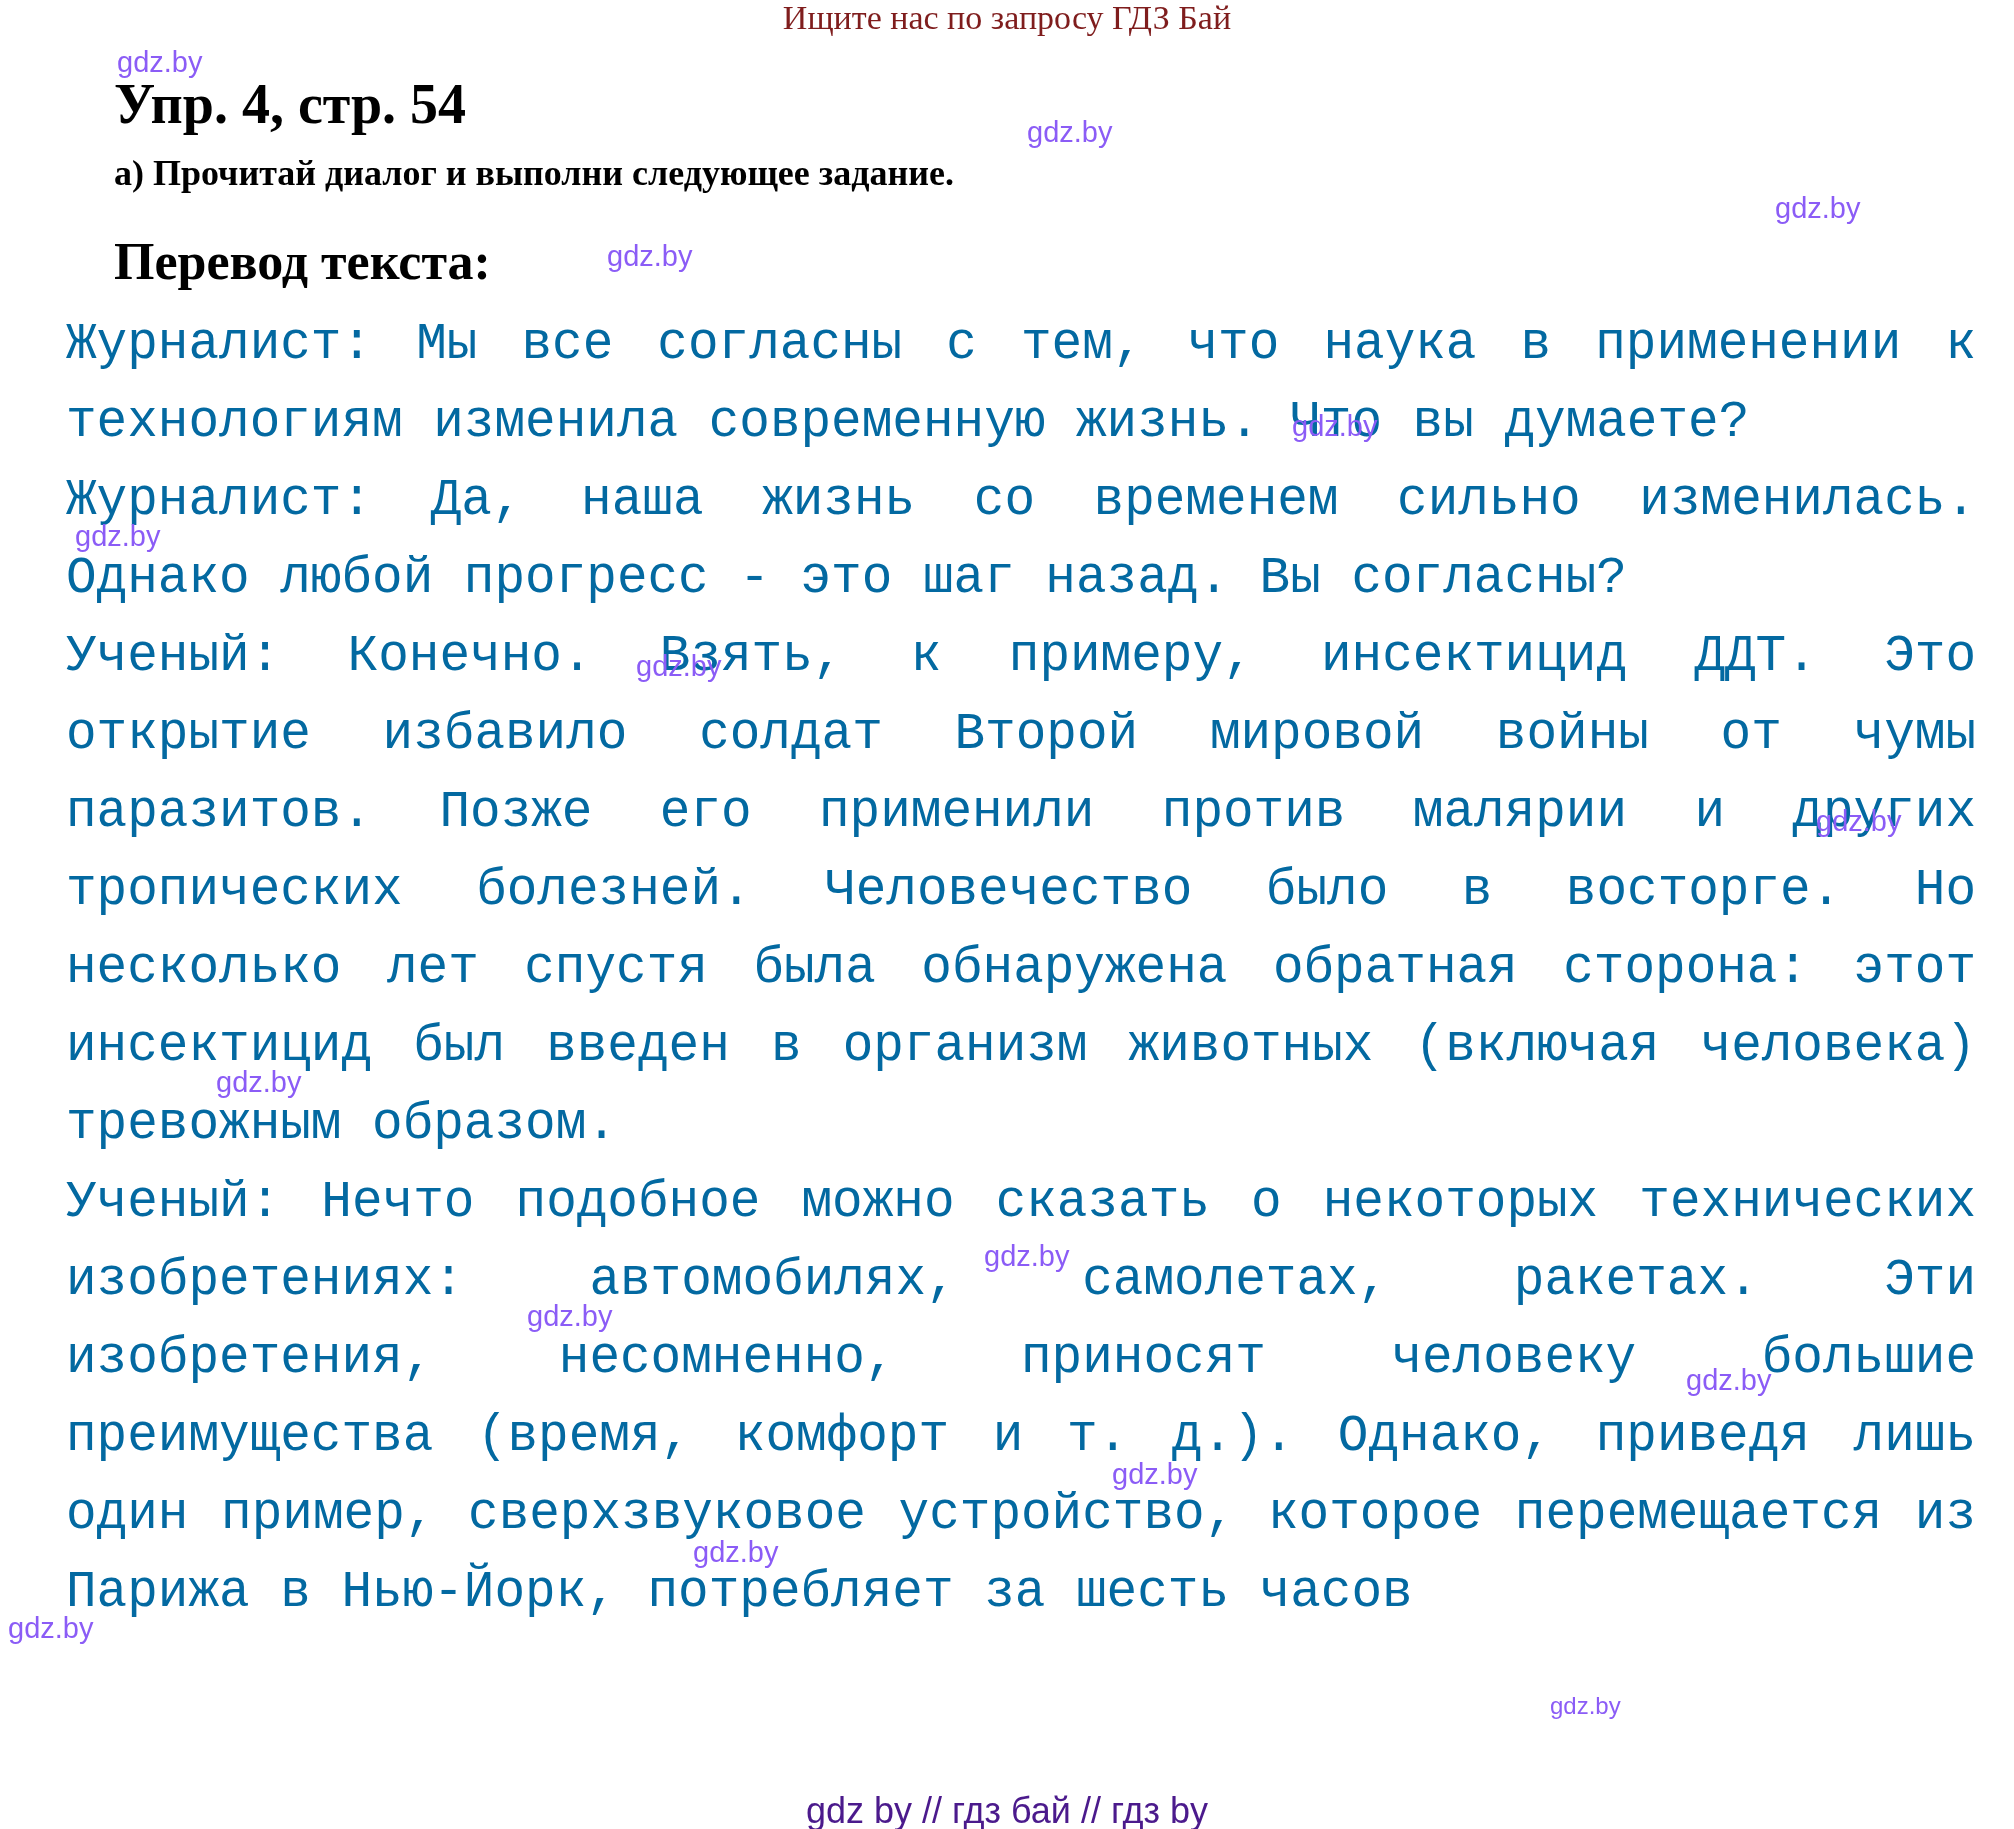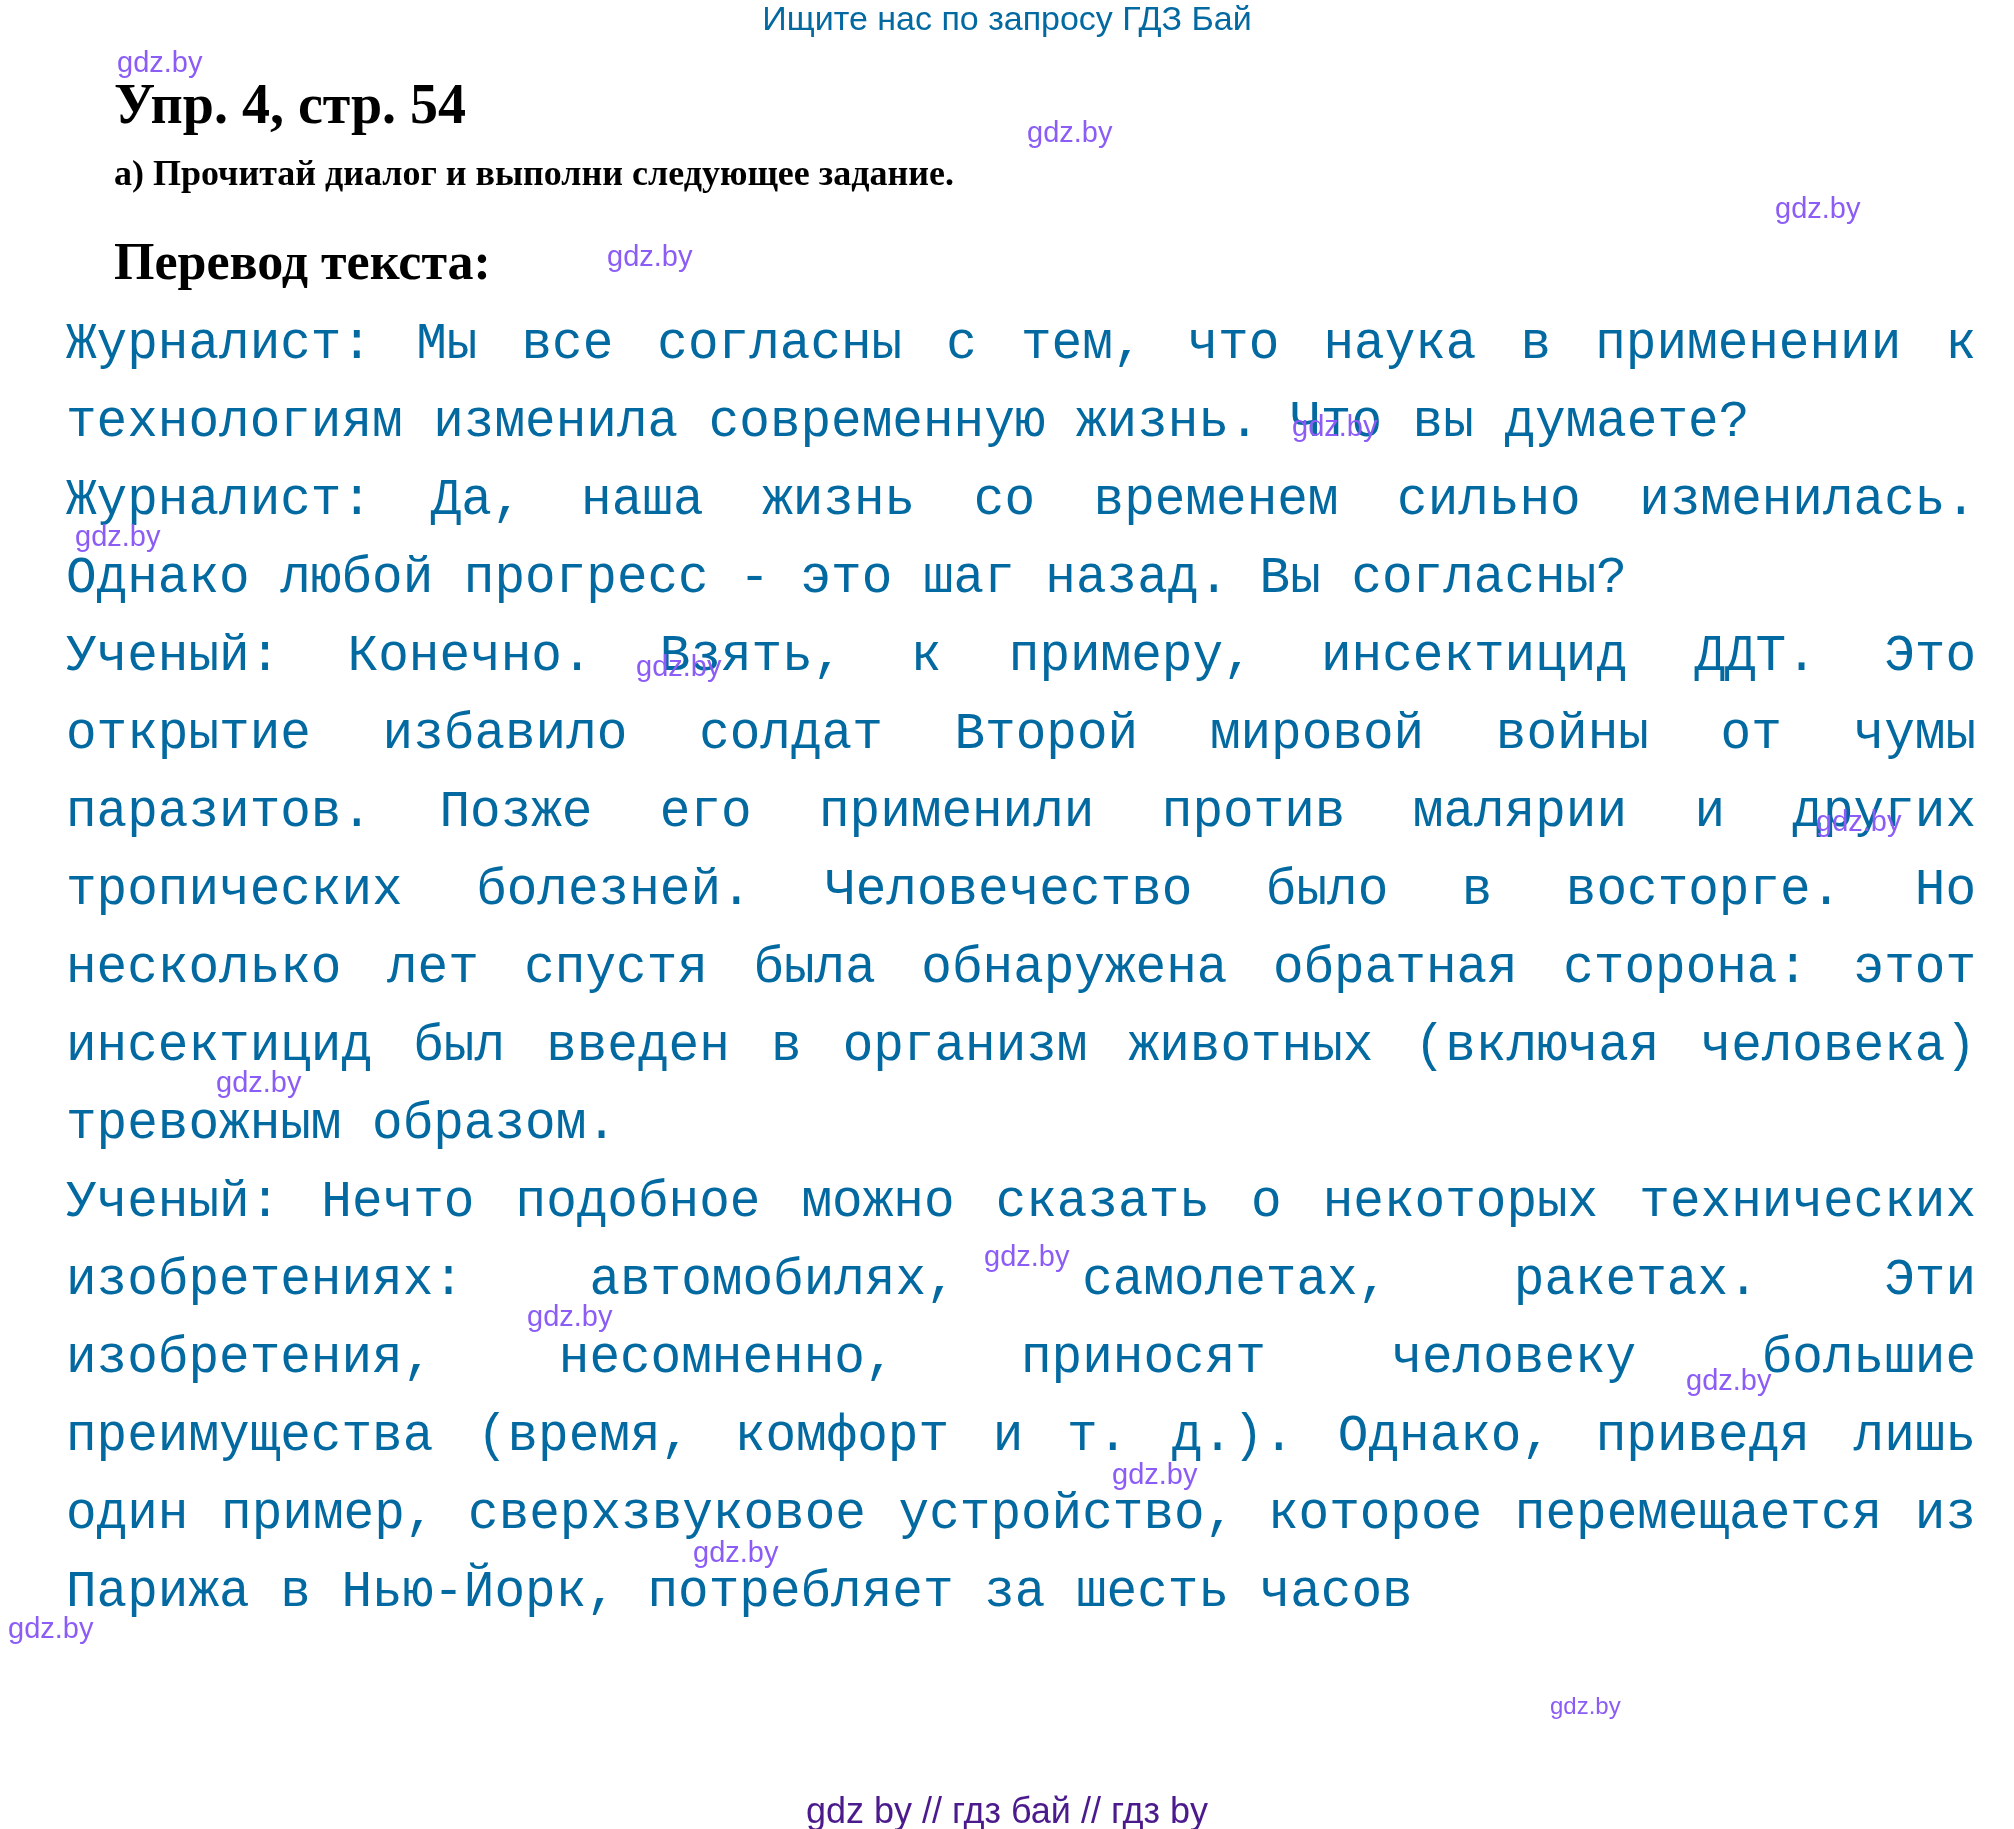--- a/index.html
+++ b/index.html
@@ -1,17 +1,17 @@
 <!DOCTYPE html>
 <html><head>
 <meta charset="utf-8">
 <style>
   html,body{margin:0;padding:0;background:#fff;}
   body{width:2014px;height:1829px;position:relative;overflow:hidden;}
-  .top-banner{position:absolute;top:0;left:0;width:2014px;text-align:center;color:#0369a1;font-family:Liberation Sans, sans-serif;font-size:34px;line-height:36px;}
+  .top-banner{position:absolute;top:0;left:0;width:2014px;text-align:center;color:#7f1d1d;font-family:Liberation Serif, serif;font-size:34px;line-height:36px;}
   .h{position:absolute;left:66px;font-family:"Liberation Serif",serif;font-weight:bold;color:#000;white-space:nowrap;margin-left:48px;}
   .title{top:72px;font-size:56px;}
   .task{top:152px;font-size:36px;}
   .sub{top:232px;font-size:52px;}
   .body-text{position:absolute;left:66px;top:306px;width:1910px;font-family:Liberation Mono, monospace;font-size:51px;line-height:78px;color:#0369a1;text-align:justify;}
   .body-text p{margin:0;text-align:justify;}
   .wm{position:absolute;font-family:"Liberation Sans",sans-serif;font-size:29px;color:#8b5cf6;white-space:nowrap;}
   .footer{position:absolute;top:1790px;left:0;width:2014px;text-align:center;color:#4b1a8c;font-family:"Liberation Sans",sans-serif;font-size:36px;}
 </style>
 </head>

